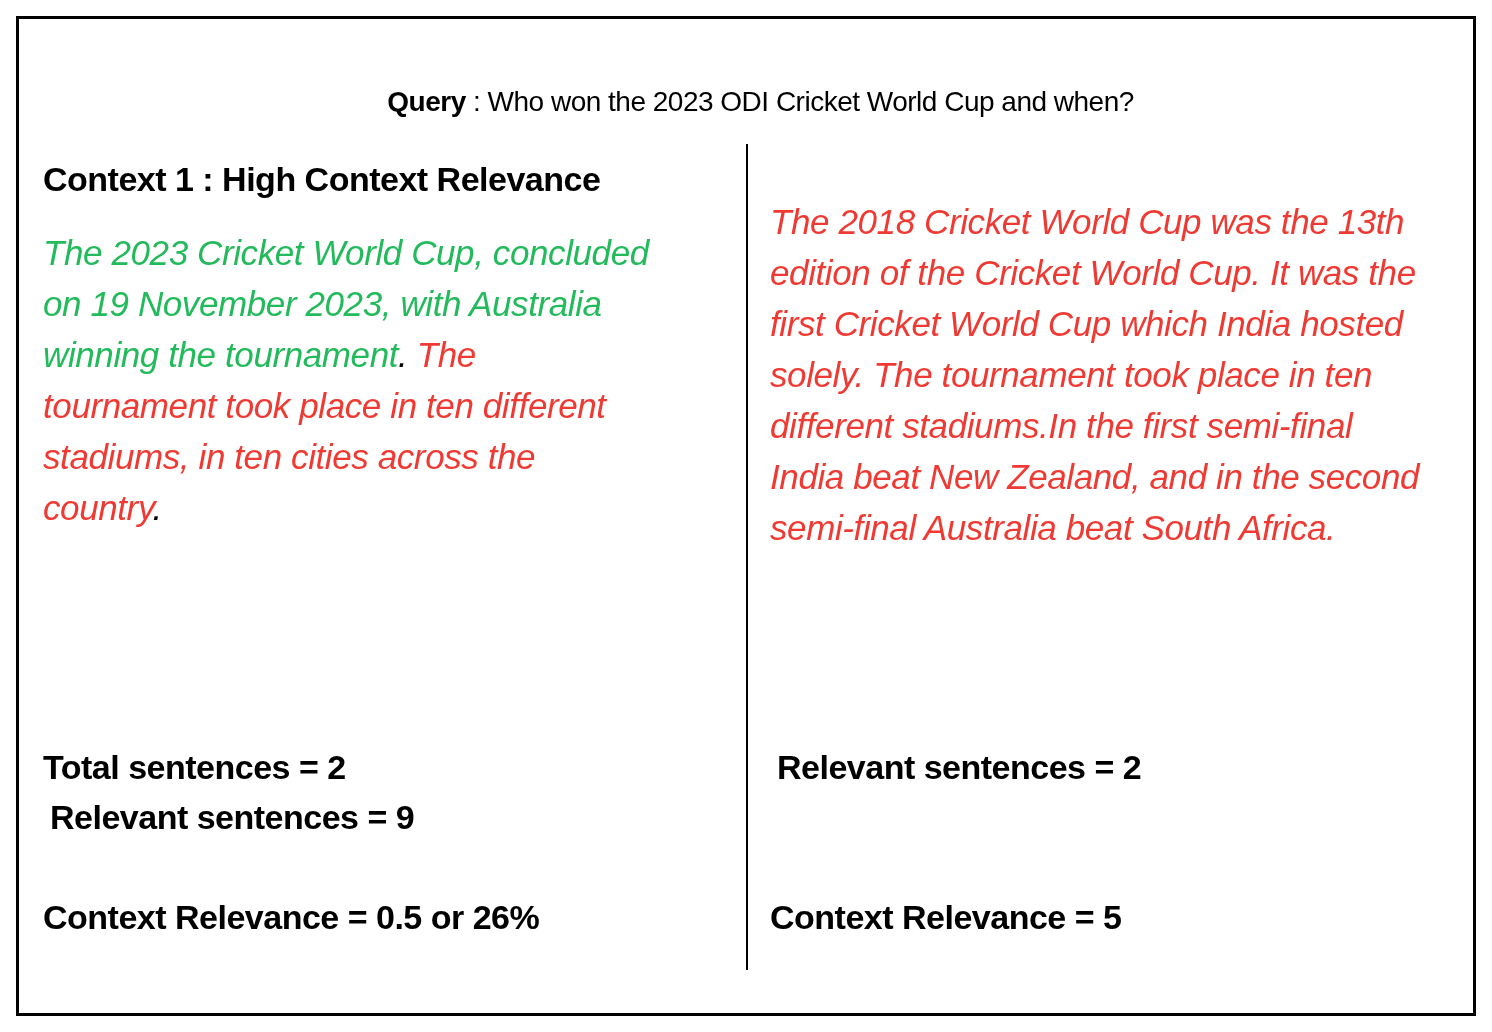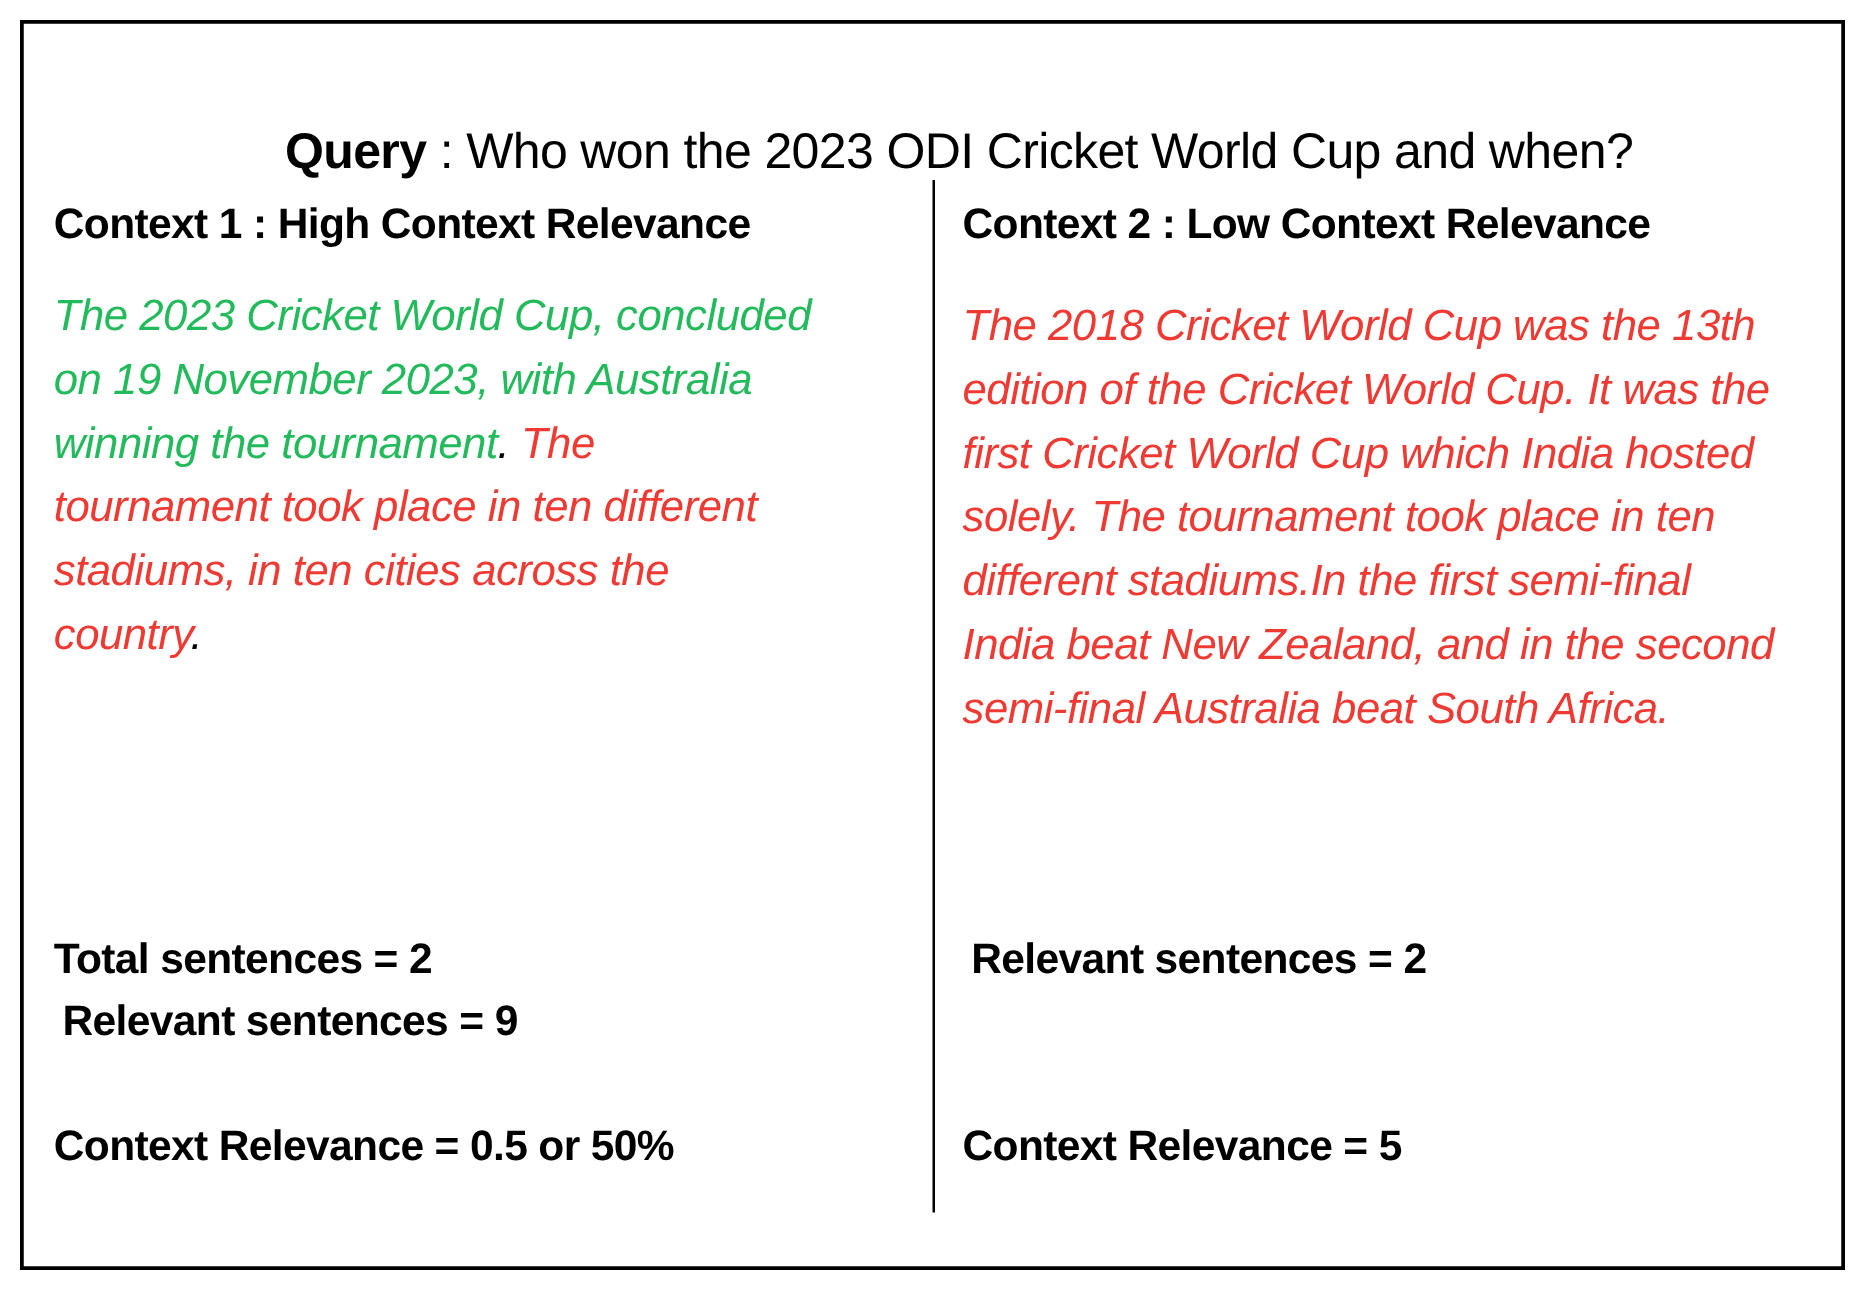--- a/index.html
+++ b/index.html
@@ -32,21 +32,21 @@
     width: 2px;
     height: 826px;
     background: var(--divider, #000000);
   }
   .query {
     position: absolute;
     top: 54px;
     left: 0;
     width: 100%;
     text-align: center;
-    font-size: 40px;
+    font-size: 28px;
     letter-spacing: -0.5px;
     white-space: pre;
   }
   .query .label { font-weight: bold; }
   .col {
     position: absolute;
     top: 160px;
   }
   .col-left  { left: 43px;  width: 672px; }
   .col-right { left: 770px; width: 652px; }
@@ -92,28 +92,27 @@
   </div>
 
   <div class="divider"></div>
 
   <div class="col col-left">
     <div class="col-header">Context 1 : High Context Relevance</div>
     <div class="context-paragraph"><span class="seg relevant">The 2023 Cricket World Cup, concluded on 19 November 2023, with Australia winning the tournament</span><span class="seg plain">. </span><span class="seg irrelevant">The tournament took place in ten different stadiums, in ten cities across the country</span><span class="seg plain">.</span></div>
   </div>
 
   <div class="col col-right">
-    <div class="col-header">Context 2 : Low Context Relevance</div>
     <div class="context-paragraph"><span class="seg irrelevant">The 2018 Cricket World Cup was the 13th edition of the Cricket World Cup. It was the first Cricket World Cup which India hosted solely. The tournament took place in ten different stadiums.In the first semi-final India beat New Zealand, and in the second semi-final Australia beat South Africa.</span></div>
   </div>
 
   <div class="stats counts pos-left">
     <div>Total sentences = 2</div>
     <div class="stat-relevant-line">Relevant sentences = 9</div>
   </div>
-  <div class="stats relevance pos-left">Context Relevance = 0.5 or 50%</div>
+  <div class="stats relevance pos-left">Context Relevance = 0.5 or 26%</div>
 
   <div class="stats counts pos-right">
     <div class="stat-relevant-line">Relevant sentences = 2</div>
   </div>
   <div class="stats relevance pos-right">Context Relevance = 5</div>
 
 </div>
 
 </body></html>

